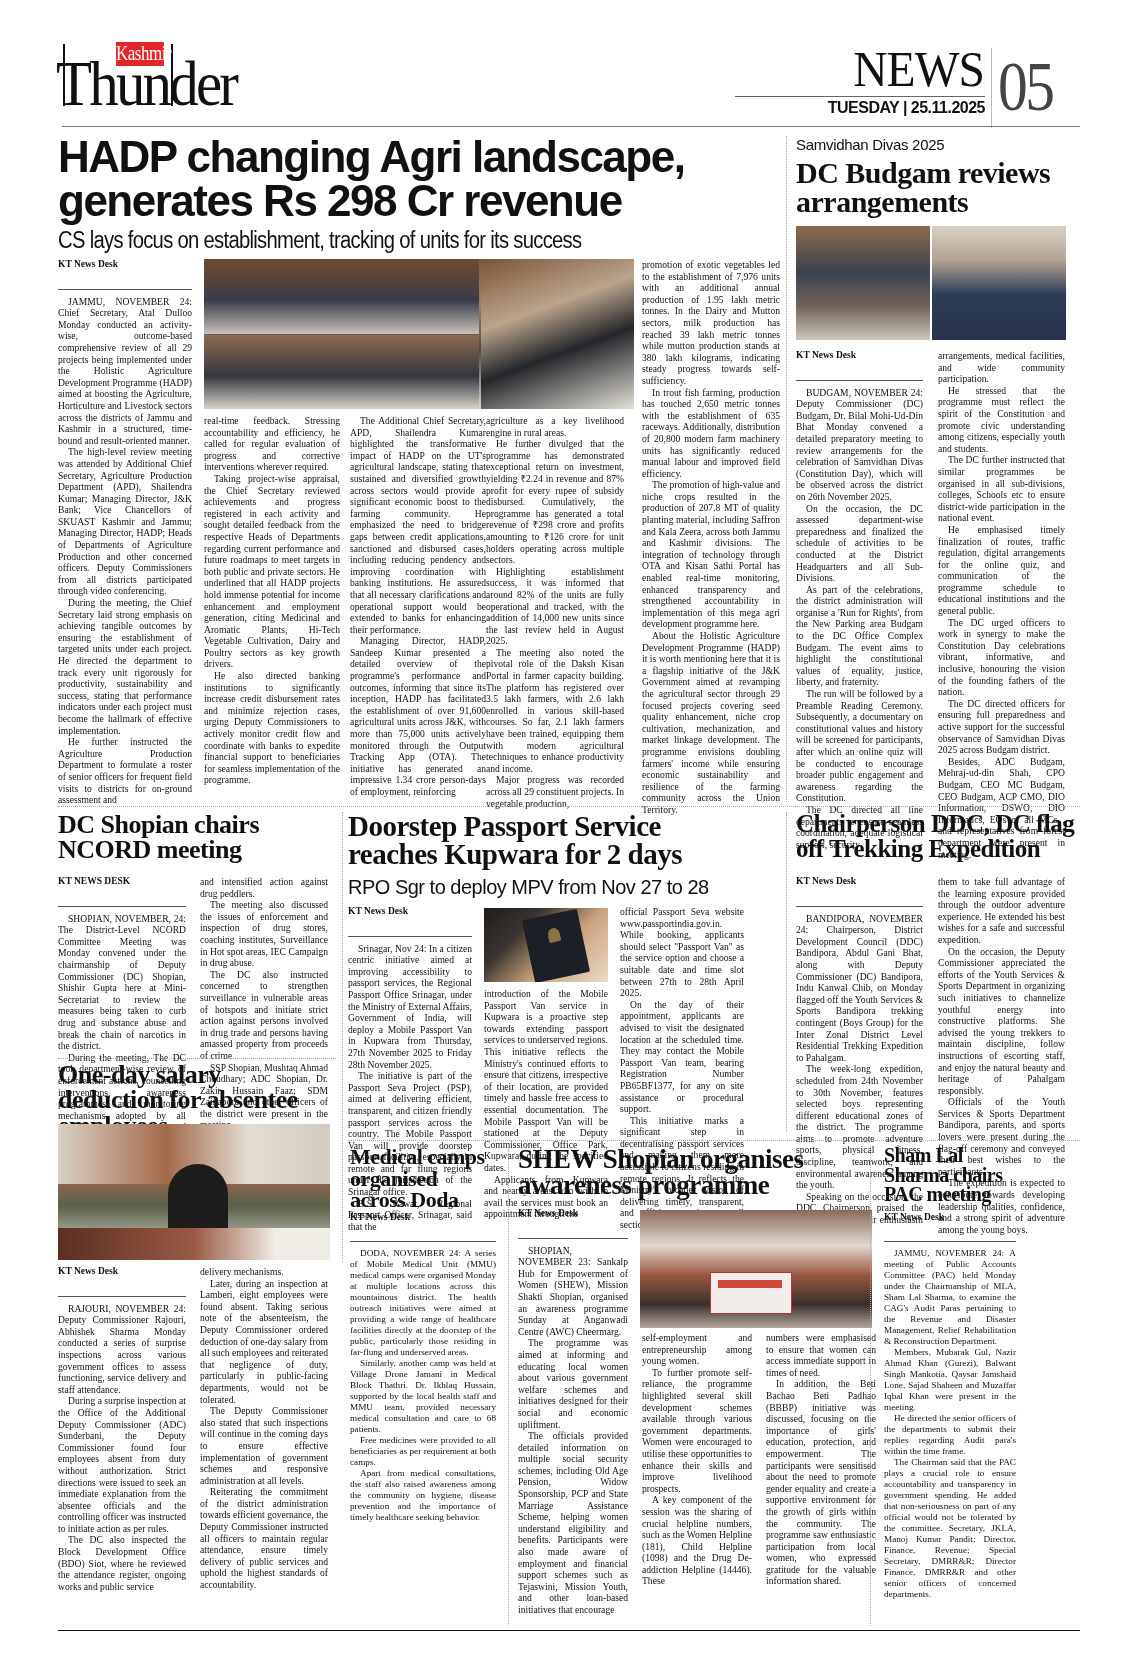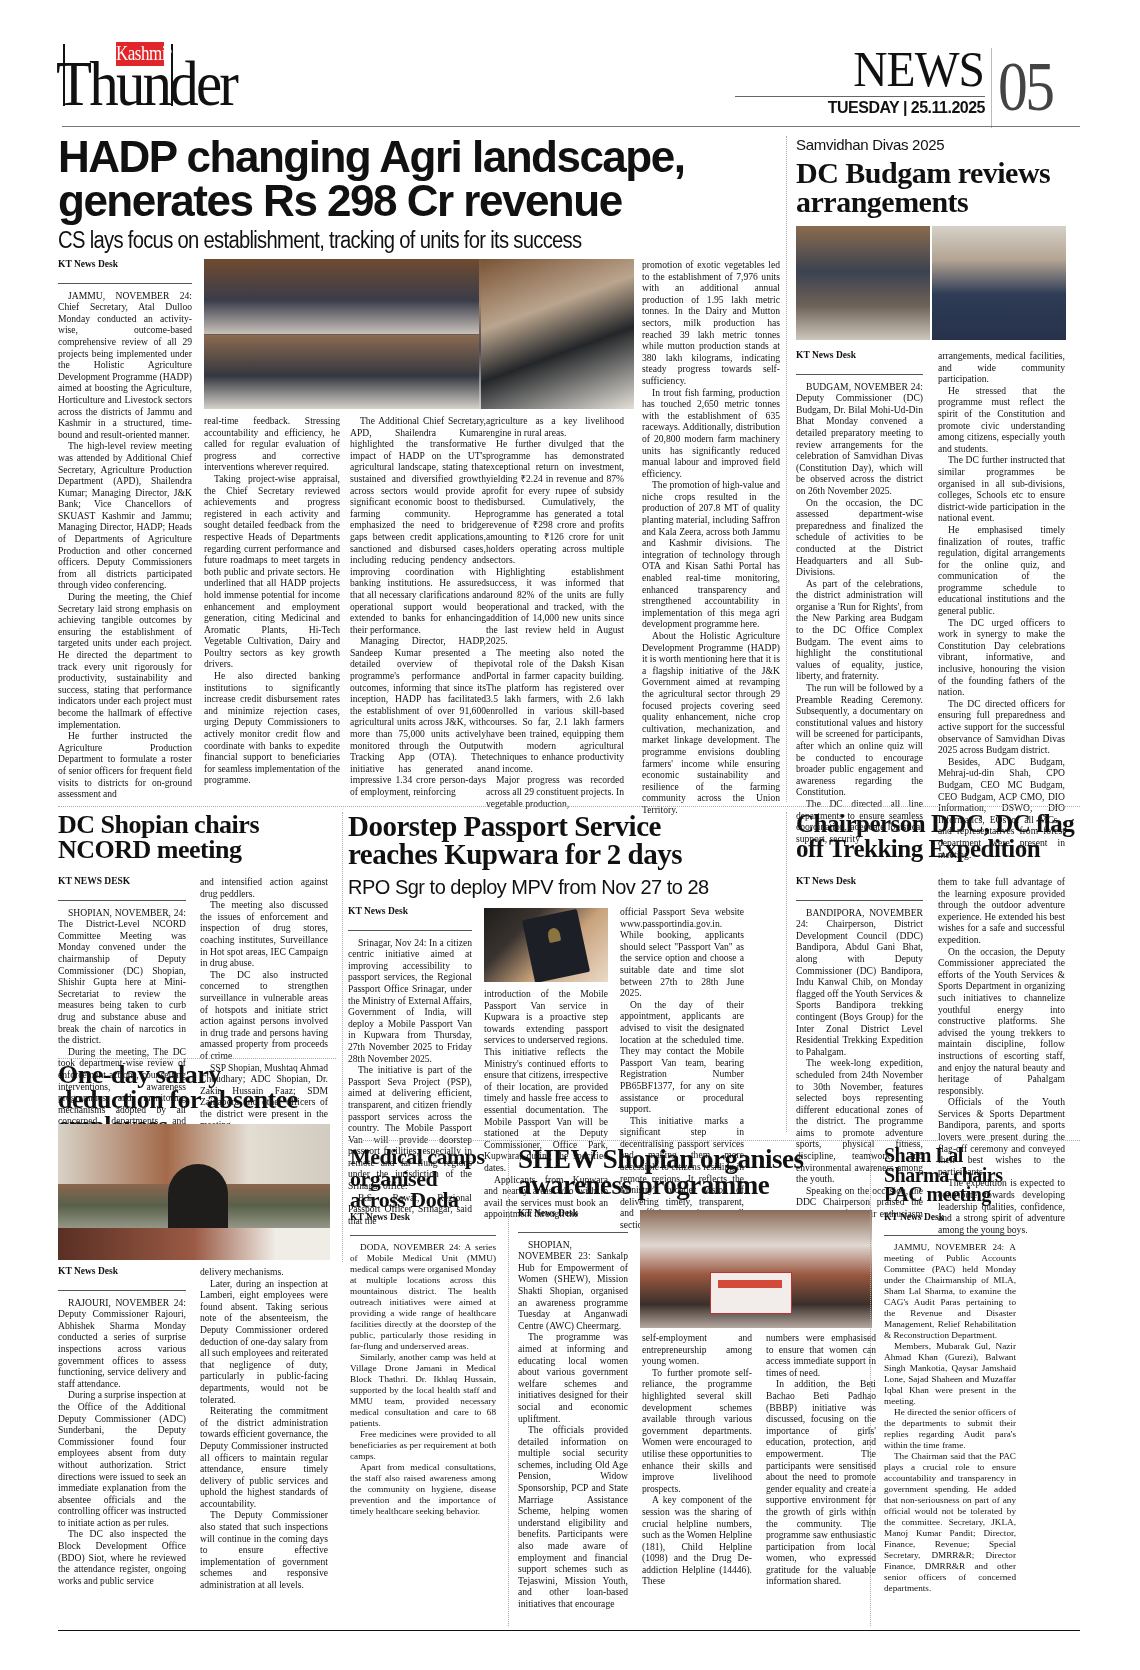--- a/index.html
+++ b/index.html
@@ -1,21 +1,21 @@
 <!DOCTYPE html>
 <html><head>
 <meta charset="utf-8">
 <style>
   html, body { margin:0; padding:0; background:#fff; }
   body { width:1140px; height:1670px; position:relative; overflow:hidden; color:#111; font-family:"DejaVu Serif", serif; }
   .abs { position:absolute; }
   .txt { font-family:"Liberation Serif", serif; font-size:9.6px; line-height:11.6px; text-align:justify; hyphens:auto; }
   .txt p { margin:0; text-indent:10px; }
   .txt p:first-child { text-indent:0; }
-  .desk { font-family:"Liberation Serif", serif; font-weight:bold; font-size:9.5px; border-bottom:1px solid #555; padding-bottom:12px; margin-bottom:6px; }
+  .desk { font-family:"Liberation Serif", serif; font-weight:bold; font-size:9.5px; border-bottom:1px solid #555; padding-bottom:18px; margin-bottom:6px; }
   .hed { font-family:"Liberation Serif", serif; font-weight:bold; color:#111; letter-spacing:-0.5px; line-height:0.98; }
   .sans-hed { font-family:"Liberation Sans", sans-serif; font-weight:bold; letter-spacing:-1.5px; line-height:1.0; }
   .rule-h { position:absolute; height:0; border-top:1px dotted #aaa; }
   .rule-v { position:absolute; width:0; border-left:1px dotted #aaa; }
   .photo { position:absolute; overflow:hidden; }
   .ph-grad1 { background:linear-gradient(180deg,#7a5a3c 0%,#a38063 30%,#4c4a55 60%,#d8d4cc 100%); }
   .ph-grad6 { background:linear-gradient(180deg,#c4b8a8 0%,#a56a50 35%,#59604a 60%,#e8e4dc 100%); }
 </style>
 </head>
 <body>
@@ -137,21 +137,21 @@
   </div>
   <div class="photo" style="left:136px;top:96px;width:124px;height:74px;background:linear-gradient(135deg,#1e1c1a 0%,#3a3430 30%,#c8a27c 60%,#eadac8 100%);">
     <div class="abs" style="left:44px;top:6px;width:56px;height:64px;background:#1c1f26;transform:rotate(-12deg);border-radius:2px;"></div>
     <div class="abs" style="left:64px;top:20px;width:12px;height:14px;background:#8c7440;border-radius:50% 50% 2px 2px;transform:rotate(-12deg);"></div>
   </div>
   <div class="abs txt" style="left:136px;top:176px;width:124px;">
     <p style="text-indent:0">introduction of the Mobile Passport Van service in Kupwara is a proactive step towards extending passport services to underserved regions. This initiative reflects the Ministry's continued efforts to ensure that citizens, irrespective of their location, are provided timely and hassle free access to essential documentation. The Mobile Passport Van will be stationed at the Deputy Commissioner, Office Park, Kupwara, during the specified dates.</p>
     <p>Applicants from Kupwara and nearby areas who wish to avail the services must book an appointment through the</p>
   </div>
   <div class="abs txt" style="left:272px;top:94px;width:124px;">
-    <p style="text-indent:0">official Passport Seva website www.passportindia.gov.in. While booking, applicants should select "Passport Van" as the service option and choose a suitable date and time slot between 27th to 28th June 2025.</p>
+    <p style="text-indent:0">official Passport Seva website www.passportindia.gov.in. While booking, applicants should select "Passport Van" as the service option and choose a suitable date and time slot between 27th to 28th April 2025.</p>
     <p>On the day of their appointment, applicants are advised to visit the designated location at the scheduled time. They may contact the Mobile Passport Van team, bearing Registration Number PB65BF1377, for any on site assistance or procedural support.</p>
     <p>This initiative marks a significant step in decentralising passport services and making them more accessible to citizens residing in remote regions. It reflects the Ministry's broader vision of delivering timely, transparent, and efficient services to all sections of the population.</p>
   </div>
 </div>
 
 <div class="rule-v" style="left:786px;top:812px;height:320px;"></div>
 
 <div class="abs" style="left:796px;top:812px;width:300px;height:320px;">
   <div class="abs hed" style="left:0;top:0;width:290px;font-size:25px;">Chairperson DDC, DC flag off Trekking Expedition</div>
   <div class="abs txt" style="left:0;top:64px;width:127px;">
@@ -179,43 +179,43 @@
   </div>
   <div class="abs txt" style="left:0;top:204px;width:128px;">
     <div class="desk">KT News Desk</div>
     <p>RAJOURI, NOVEMBER 24: Deputy Commissioner Rajouri, Abhishek Sharma Monday conducted a series of surprise inspections across various government offices to assess functioning, service delivery and staff attendance.</p>
     <p>During a surprise inspection at the Office of the Additional Deputy Commissioner (ADC) Sunderbani, the Deputy Commissioner found four employees absent from duty without authorization. Strict directions were issued to seek an immediate explanation from the absentee officials and the controlling officer was instructed to initiate action as per rules.</p>
     <p>The DC also inspected the Block Development Office (BDO) Siot, where he reviewed the attendance register, ongoing works and public service</p>
   </div>
   <div class="abs txt" style="left:142px;top:204px;width:128px;">
     <p style="text-indent:0">delivery mechanisms.</p>
     <p>Later, during an inspection at Lamberi, eight employees were found absent. Taking serious note of the absenteeism, the Deputy Commissioner ordered deduction of one-day salary from all such employees and reiterated that negligence of duty, particularly in public-facing departments, would not be tolerated.</p>
+    <p>The Deputy Commissioner also stated that such inspections will continue in the coming days to ensure effective implementation of government schemes and responsive administration at all levels.</p>
     <p>Reiterating the commitment of the district administration towards efficient governance, the Deputy Commissioner instructed all officers to maintain regular attendance, ensure timely delivery of public services and uphold the highest standards of accountability.</p>
-    <p>The Deputy Commissioner also stated that such inspections will continue in the coming days to ensure effective implementation of government schemes and responsive administration at all levels.</p>
   </div>
 </div>
 
 <div class="abs" style="left:350px;top:1146px;width:150px;height:480px;">
   <div class="abs hed" style="left:0;top:0;width:145px;font-size:22px;">Medical camps organised across Doda</div>
   <div class="abs txt" style="left:0;top:66px;width:146px;font-size:9.2px;line-height:11.0px;">
     <div class="desk">KT News Desk</div>
     <p>DODA, NOVEMBER 24: A series of Mobile Medical Unit (MMU) medical camps were organised Monday at multiple locations across this mountainous district. The health outreach initiatives were aimed at providing a wide range of healthcare facilities directly at the doorstep of the public, particularly those residing in far-flung and underserved areas.</p>
     <p>Similarly, another camp was held at Village Drone Jamani in Medical Block Thathri. Dr. Ikhlaq Hussain, supported by the local health staff and MMU team, provided necessary medical consultation and care to 68 patients.</p>
     <p>Free medicines were provided to all beneficiaries as per requirement at both camps.</p>
     <p>Apart from medical consultations, the staff also raised awareness among the community on hygiene, disease prevention and the importance of timely healthcare seeking behavior.</p>
   </div>
 </div>
 
 <div class="rule-v" style="left:508px;top:1146px;height:480px;"></div>
 
 <div class="abs" style="left:518px;top:1146px;width:340px;height:480px;">
   <div class="abs hed" style="left:0;top:0;width:330px;font-size:27px;">SHEW Shopian organises awareness programme</div>
   <div class="abs txt" style="left:0;top:62px;width:110px;">
     <div class="desk">KT News Desk</div>
-    <p>SHOPIAN, NOVEMBER 23: Sankalp Hub for Empowerment of Women (SHEW), Mission Shakti Shopian, organised an awareness programme Tuesday at Anganwadi Centre (AWC) Cheermarg.</p>
+    <p>SHOPIAN, NOVEMBER 23: Sankalp Hub for Empowerment of Women (SHEW), Mission Shakti Shopian, organised an awareness programme Sunday at Anganwadi Centre (AWC) Cheermarg.</p>
     <p>The programme was aimed at informing and educating local women about various government welfare schemes and initiatives designed for their social and economic upliftment.</p>
     <p>The officials provided detailed information on multiple social security schemes, including Old Age Pension, Widow Sponsorship, PCP and State Marriage Assistance Scheme, helping women understand eligibility and benefits. Participants were also made aware of employment and financial support schemes such as Tejaswini, Mission Youth, and other loan-based initiatives that encourage</p>
   </div>
   <div class="photo" style="left:122px;top:64px;width:232px;height:118px;background:linear-gradient(180deg,#8a6a58 0%,#e0d8d2 30%,#9a5840 55%,#3a2f2a 80%,#b4a8a0 100%);">
     <div class="abs" style="left:70px;top:62px;width:80px;height:40px;background:#f2ecea;border:1px solid #b33;"></div>
     <div class="abs" style="left:78px;top:70px;width:64px;height:8px;background:#d34a3a;"></div>
   </div>
   <div class="abs txt" style="left:124px;top:186px;width:110px;">
     <p style="text-indent:0">self-employment and entrepreneurship among young women.</p>
     <p>To further promote self-reliance, the programme highlighted several skill development schemes available through various government departments. Women were encouraged to utilise these opportunities to enhance their skills and improve livelihood prospects.</p>

